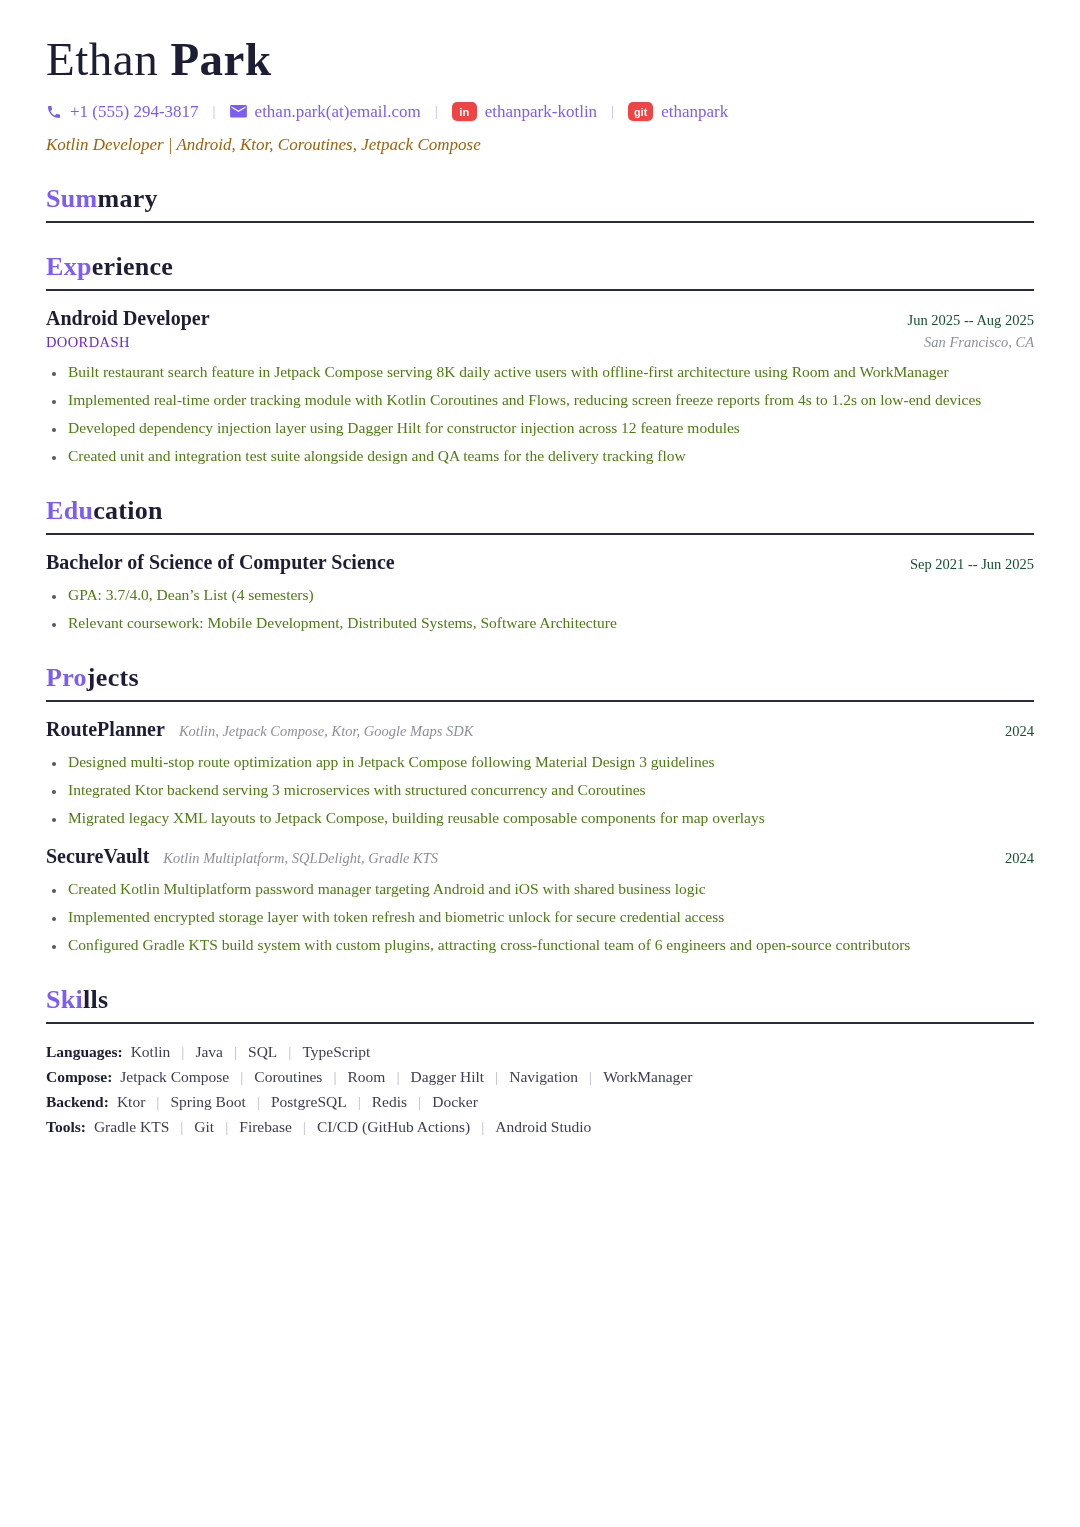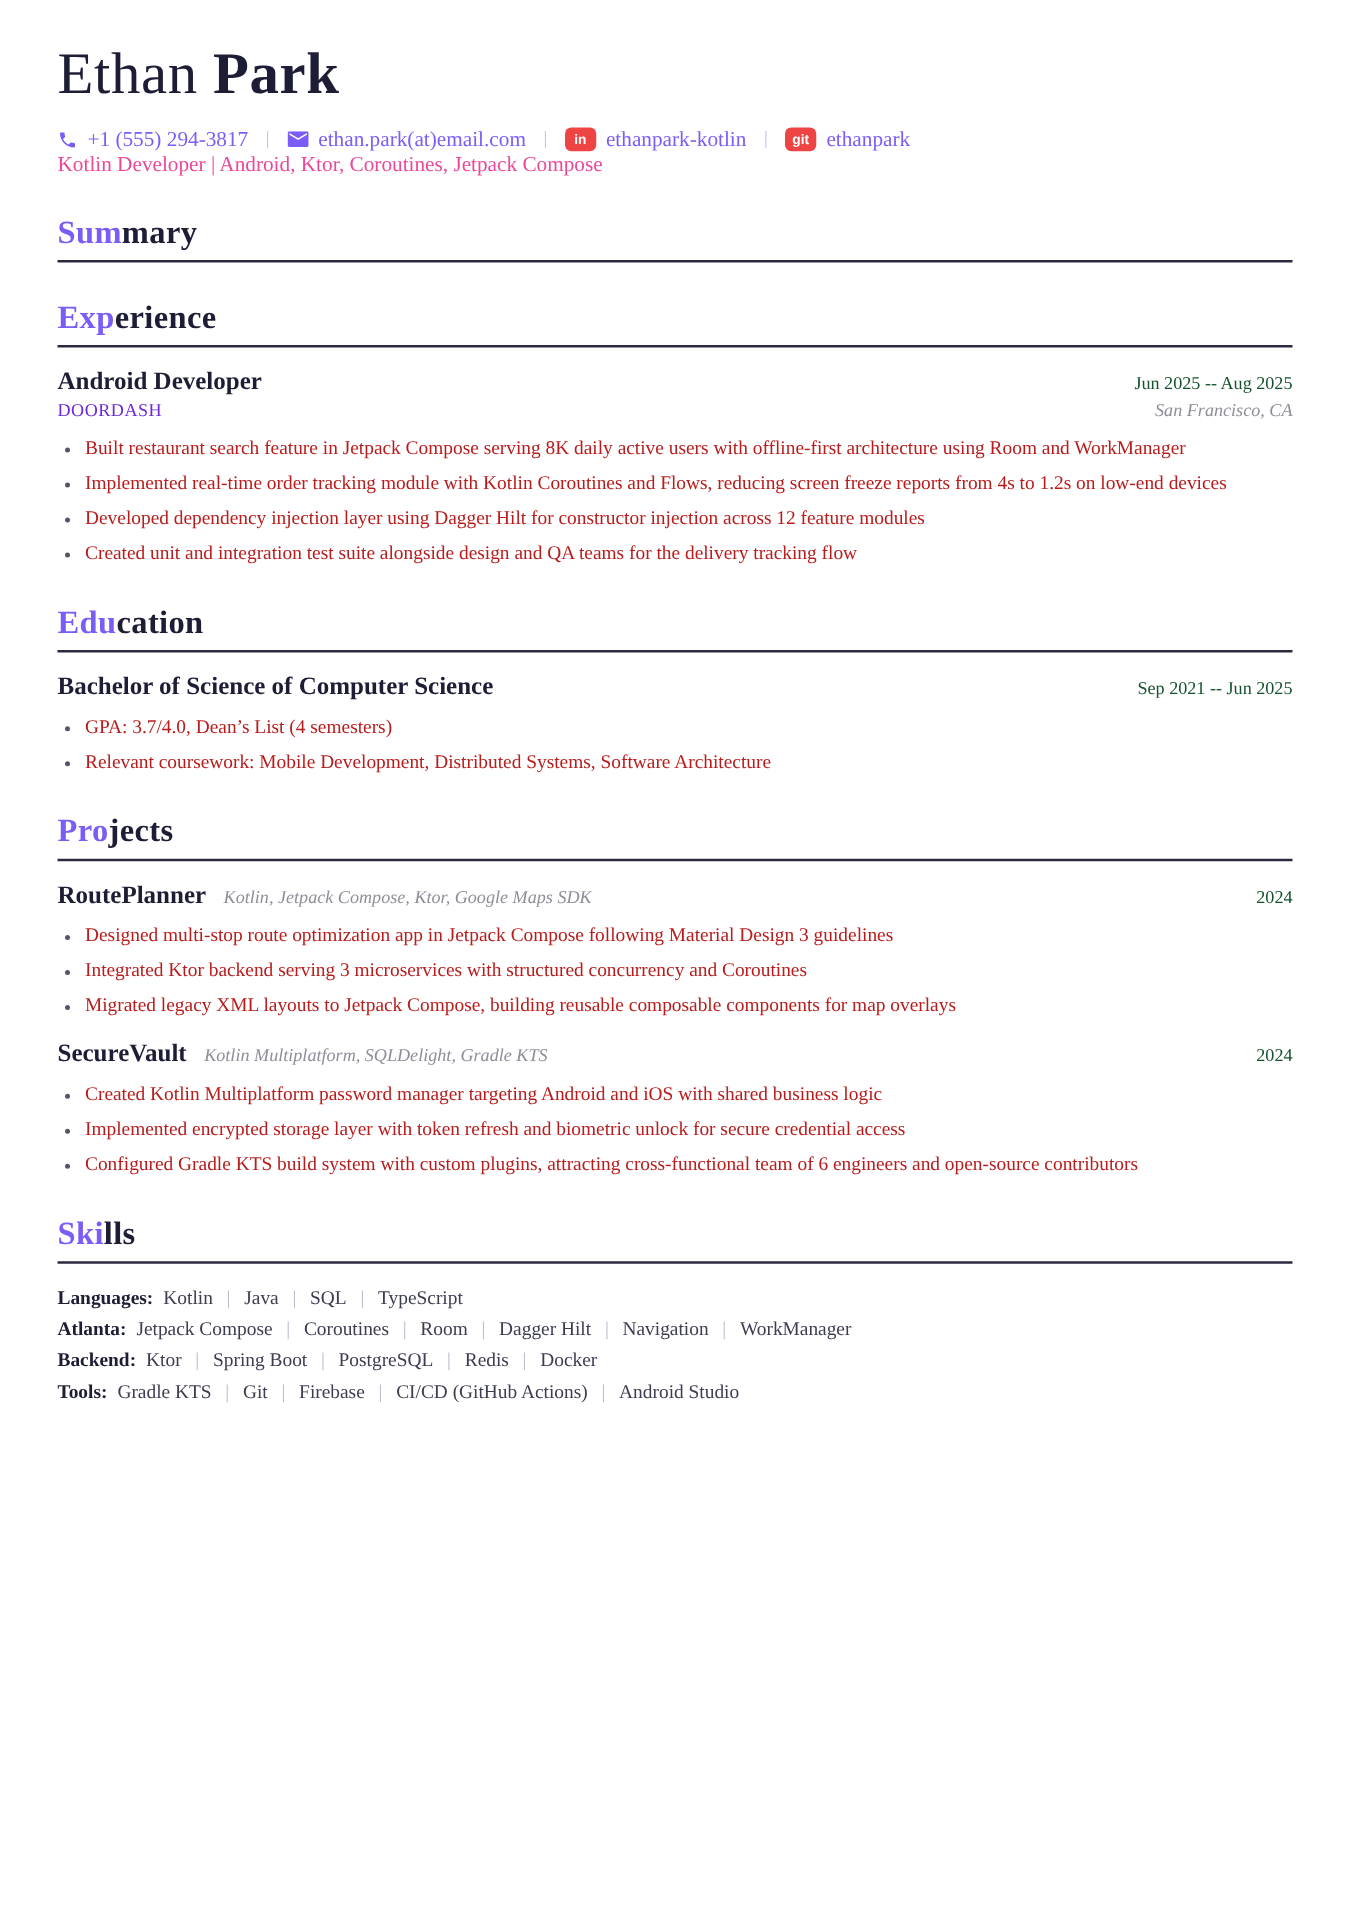--- a/index.html
+++ b/index.html
@@ -26,21 +26,21 @@
   .contact-item svg { display: block; }
   .vsep { margin: 0 14px; color: #c3b6f9; font-size: 15px; }
   .vsep::before { content: "|"; }
   .badge {
     display: inline-flex; align-items: center; justify-content: center;
     background: #ef4444; color: #ffffff;
     border-radius: 5px; height: 19px; min-width: 25px;
     font-size: 11px; font-weight: 700; padding: 0 4px;
     font-family: "Liberation Sans", sans-serif;
   }
-  .tagline { font-size: 17px; color: #ec4899; }
+  .tagline { margin-top: 13px; font-size: 17px; font-style: italic; color: #a16207; }
 
   
   .section { margin-top: 29px; }
   .section-title {
     font-size: 26px; font-weight: 700; color: #1d1d35;
     padding-bottom: 7px; border-bottom: 2px solid #2b2b40;
     letter-spacing: 0.3px;
   }
   .section-title .accent { color: #7c5cf6; }
   .section-body { margin-top: 16px; }
@@ -49,21 +49,21 @@
   
   .entry-head { display: flex; justify-content: space-between; align-items: baseline; }
   .entry-title { font-size: 20px; font-weight: 700; color: #1d1d35; }
   .entry-dates { font-size: 14.5px; color: #14532d; }
   .entry-sub { display: flex; justify-content: space-between; align-items: baseline; margin-top: 4px; }
   .entry-org { font-size: 14.5px; color: #6d28d9; letter-spacing: 0.4px; }
   .entry-loc { font-size: 14.5px; font-style: italic; color: #8e8e9a; }
 
   ul.bullets { margin: 10px 0 0 20px; }
   ul.bullets li {
-    font-size: 15.5px; line-height: 1.42; color: #b91c1c;
+    font-size: 15.5px; line-height: 1.42; color: #4d7c0f;
     margin-bottom: 6px; padding-left: 2px;
   }
   ul.bullets li::marker { color: #55556a; font-size: 12px; }
 
   
   .project { margin-top: 2px; }
   .project + .project { margin-top: 16px; }
   .project-left { display: flex; align-items: baseline; gap: 14px; }
   .project-stack { font-size: 14.5px; font-style: italic; color: #8e8e9a; }
 
@@ -195,21 +195,21 @@
 
   <div class="section">
     <h2 class="section-title"><span class="accent">Ski</span><span>lls</span></h2>
     <div class="section-body" style="margin-top: 15px;">
 
       <div class="skill-row">
         <span class="skill-label">Languages:</span><span class="skill-item">Kotlin</span><span class="skill-item">Java</span><span class="skill-item">SQL</span><span class="skill-item">TypeScript</span>
       </div>
 
       <div class="skill-row">
-        <span class="skill-label">Atlanta:</span><span class="skill-item">Jetpack Compose</span><span class="skill-item">Coroutines</span><span class="skill-item">Room</span><span class="skill-item">Dagger Hilt</span><span class="skill-item">Navigation</span><span class="skill-item">WorkManager</span>
+        <span class="skill-label">Compose:</span><span class="skill-item">Jetpack Compose</span><span class="skill-item">Coroutines</span><span class="skill-item">Room</span><span class="skill-item">Dagger Hilt</span><span class="skill-item">Navigation</span><span class="skill-item">WorkManager</span>
       </div>
 
       <div class="skill-row">
         <span class="skill-label">Backend:</span><span class="skill-item">Ktor</span><span class="skill-item">Spring Boot</span><span class="skill-item">PostgreSQL</span><span class="skill-item">Redis</span><span class="skill-item">Docker</span>
       </div>
 
       <div class="skill-row">
         <span class="skill-label">Tools:</span><span class="skill-item">Gradle KTS</span><span class="skill-item">Git</span><span class="skill-item">Firebase</span><span class="skill-item">CI/CD (GitHub Actions)</span><span class="skill-item">Android Studio</span>
       </div>
 

